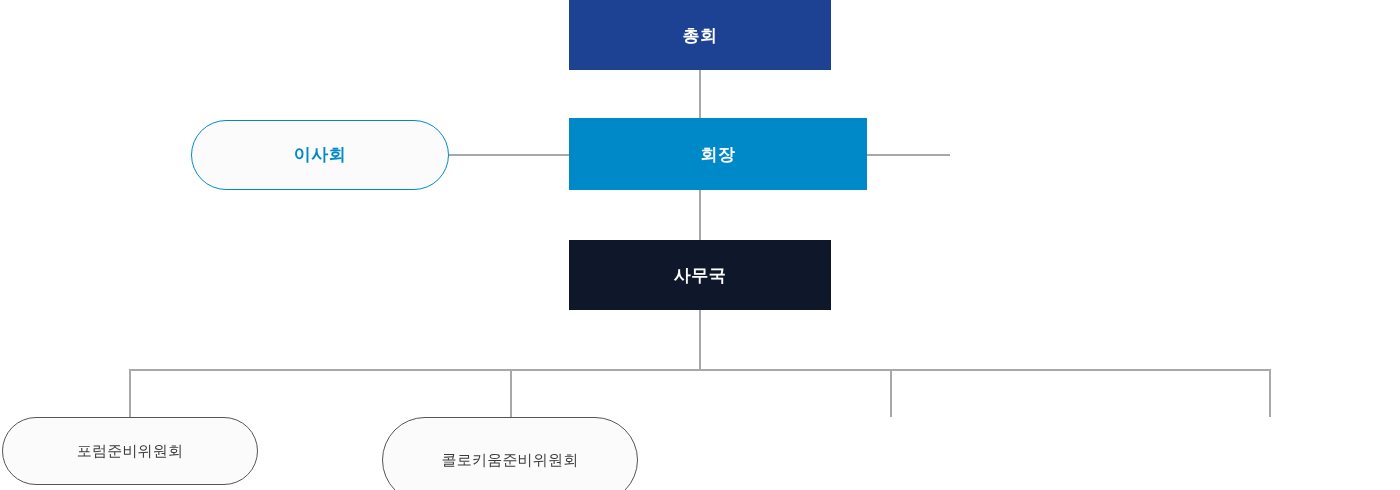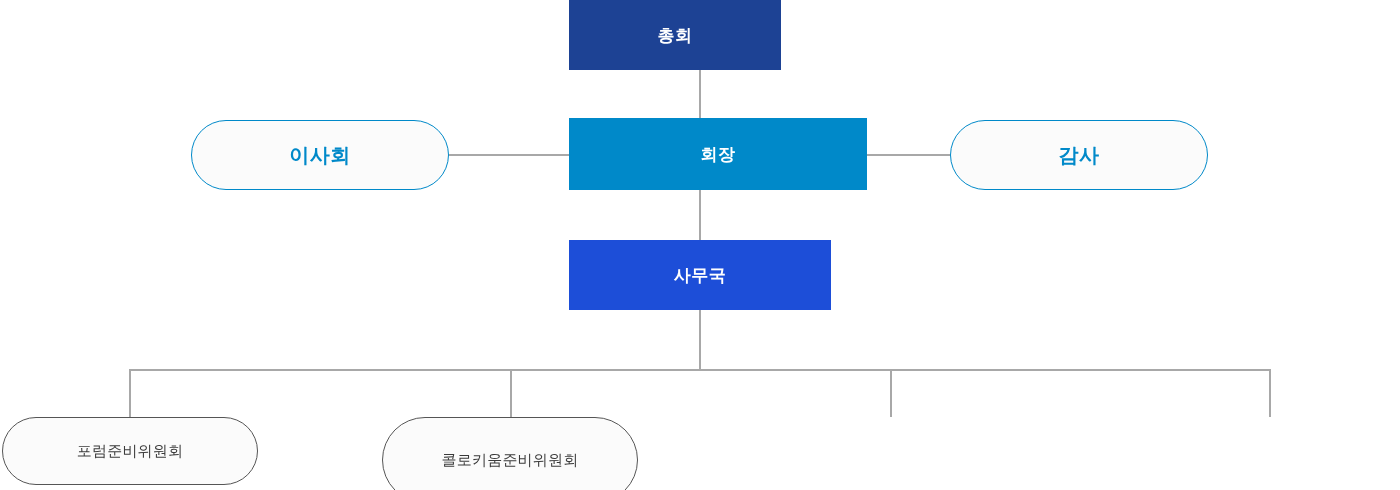--- a/index.html
+++ b/index.html
@@ -33,38 +33,38 @@
     align-items: center;
     justify-content: center;
     color: #ffffff;
     font-size: 17px;
     font-weight: bold;
     letter-spacing: 0.5px;
     box-sizing: border-box;
   }
   .node-assembly { background: #1d4294; }
   .node-president { background: #0089c9; }
-  .node-secretariat { background: #1d4ed8; justify-content: center; }
+  .node-secretariat { background: #0f172a; justify-content: center; }
 
   
   .node-pill {
     position: absolute;
     display: flex;
     align-items: center;
     justify-content: center;
     box-sizing: border-box;
     background: #fbfbfb;
     border-radius: 999px;
     text-align: center;
     line-height: 1.2;
   }
   .pill-blue {
     border: 1px solid #0089c9;
     color: #0089c9;
-    font-size: 20px;
+    font-size: 17px;
     font-weight: bold;
     letter-spacing: 0.5px;
   }
   .pill-gray {
     border: 1px solid #555555;
     color: #3a3a3a;
     font-size: 15px;
     font-weight: normal;
     letter-spacing: 0.2px;
   }
@@ -87,35 +87,32 @@
   <div class="conn conn-h" style="left:129px; top:369px; width:1142px;"></div>
 
   <div class="conn conn-v" style="left:129px; top:369px; height:48px;"></div>
 
   <div class="conn conn-v" style="left:510px; top:369px; height:48px;"></div>
 
   <div class="conn conn-v" style="left:890px; top:369px; height:48px;"></div>
 
   <div class="conn conn-v" style="left:1269px; top:369px; height:48px;"></div>
 
-  <div class="node-solid node-assembly" style="left:569px; top:0px; width:212px; height:70px;">
+  <div class="node-solid node-assembly" style="left:569px; top:0px; width:262px; height:70px;">
     <span>총회</span>
   </div>
 
   <div class="node-pill pill-blue" style="left:191px; top:120px; width:258px; height:70px;">
     <span>이사회</span>
   </div>
 
   <div class="node-solid node-president" style="left:569px; top:118px; width:298px; height:72px;">
     <span>회장</span>
   </div>
 
-  <div class="node-pill pill-blue" style="left:950px; top:120px; width:258px; height:70px;">
-    <span>감사</span>
-  </div>
 
   <div class="node-solid node-secretariat" style="left:569px; top:240px; width:262px; height:70px;">
     <span>사무국</span>
   </div>
 
   <div class="node-pill pill-gray" style="left:2px; top:417px; width:256px; height:68px;">
     <span>포럼준비위원회</span>
   </div>
 
   <div class="node-pill pill-gray" style="left:382px; top:417px; width:256px; height:86px;">

